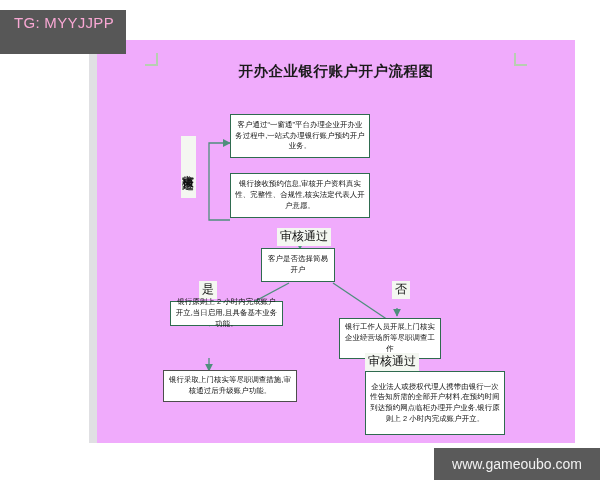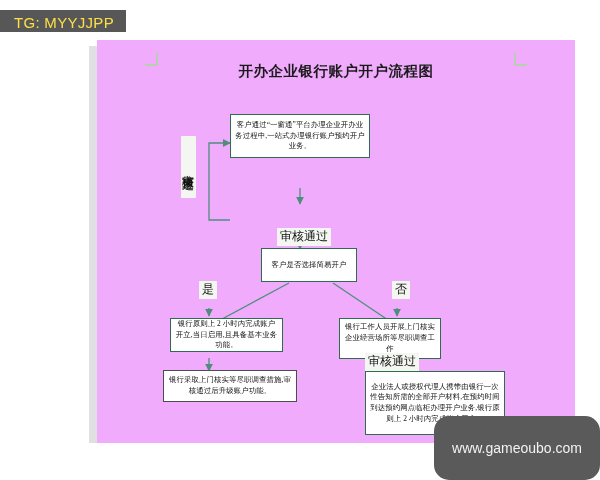--- a/index.html
+++ b/index.html
@@ -6,32 +6,32 @@
   body{
     width:600px;height:480px;background:#ffffff;overflow:hidden;
     font-family:"Liberation Sans","DejaVu Sans",sans-serif;
     position:relative;
   }
   #stage{position:absolute;left:0;top:0;width:600px;height:480px;}
 
   
   .tg-badge{
     position:absolute;left:0;top:10px;
-    background:#575757;color:#fde047;
-    font-size:15px;line-height:26px;height:22px;
+    background:#575757;color:#f9a8d4;
+    font-size:15px;line-height:26px;height:44px;
     padding:0 12px 0 14px;letter-spacing:.3px;
     white-space:nowrap;
   }
 
   
   .url-bar{
     position:absolute;right:0;bottom:0;
     background:#5a5a5a;color:#f2f2f2;
     font-size:14px;line-height:32px;height:32px;
-    padding:16px 18px;white-space:nowrap;border-radius:15px;
+    padding:0 18px;white-space:nowrap;
   }
 
   
   .canvas{
     position:absolute;left:97px;top:40px;width:478px;height:403px;
     background:#f0abfc;
   }
   .canvas-shadow{
     position:absolute;left:89px;top:46px;width:8px;height:397px;
     background:#e0e0e3;
@@ -52,21 +52,21 @@
     font-size:14.5px;font-weight:bold;color:#1b1b1b;
     font-family:"DejaVu Sans","Liberation Sans",sans-serif;
     letter-spacing:.5px;
   }
 
   
   .node{
     position:absolute;box-sizing:border-box;
     background:#ffffff;border:1px solid #2f6b4f;
     color:#111111;font-size:7.4px;line-height:1.45;
-    font-family:Liberation Serif, serif;
+    font-family:Liberation Sans, sans-serif;
     display:flex;align-items:center;justify-content:center;
     text-align:center;padding:1px 4px;
     letter-spacing:.1px;
   }
   .node.plain{border-color:#4d4d4d;}
   .node span{display:block;}
 
   
   .elabel{
     position:absolute;background:#f4f7f1;color:#111;
@@ -123,31 +123,34 @@
 
       <line x1="300" y1="318" x2="300" y2="332" stroke="#4e8f7c" stroke-width="1.3" marker-end="url(#ah)"></line>
     </svg>
 
     <div class="elabel vert" style="left:84px;top:96px;width:13px;height:56px;">审核未通过</div>
 
     <div class="node" style="left:133px;top:74px;width:140px;height:44px;">
       <span>客户通过“一窗通”平台办理企业开办业务过程中,一站式办理银行账户预约开户业务。</span>
     </div>
 
+    <div class="node" style="left:133px;top:133px;width:140px;height:45px;">
+      <span>银行接收预约信息,审核开户资料真实性、完整性、合规性,核实法定代表人开户意愿。</span>
+    </div>
 
     <div class="elabel" style="left:180px;top:188px;">审核通过</div>
 
-    <div class="node" style="left:164px;top:208px;width:96px;height:34px;">
+    <div class="node" style="left:164px;top:208px;width:74px;height:34px;">
       <span>客户是否选择简易开户</span>
     </div>
 
     <div class="elabel" style="left:102px;top:241px;">是</div>
     <div class="elabel" style="left:295px;top:241px;">否</div>
 
-    <div class="node" style="left:73px;top:278px;width:113px;height:34px;">
+    <div class="node" style="left:73px;top:261px;width:113px;height:25px;">
       <span>银行原则上 2 小时内完成账户开立,当日启用,且具备基本业务功能。</span>
     </div>
 
     <div class="node" style="left:242px;top:278px;width:102px;height:41px;">
       <span>银行工作人员开展上门核实企业经营场所等尽职调查工作</span>
     </div>
 
     <div class="node plain" style="left:66px;top:330px;width:134px;height:32px;">
       <span>银行采取上门核实等尽职调查措施,审核通过后升级账户功能。</span>
     </div>

